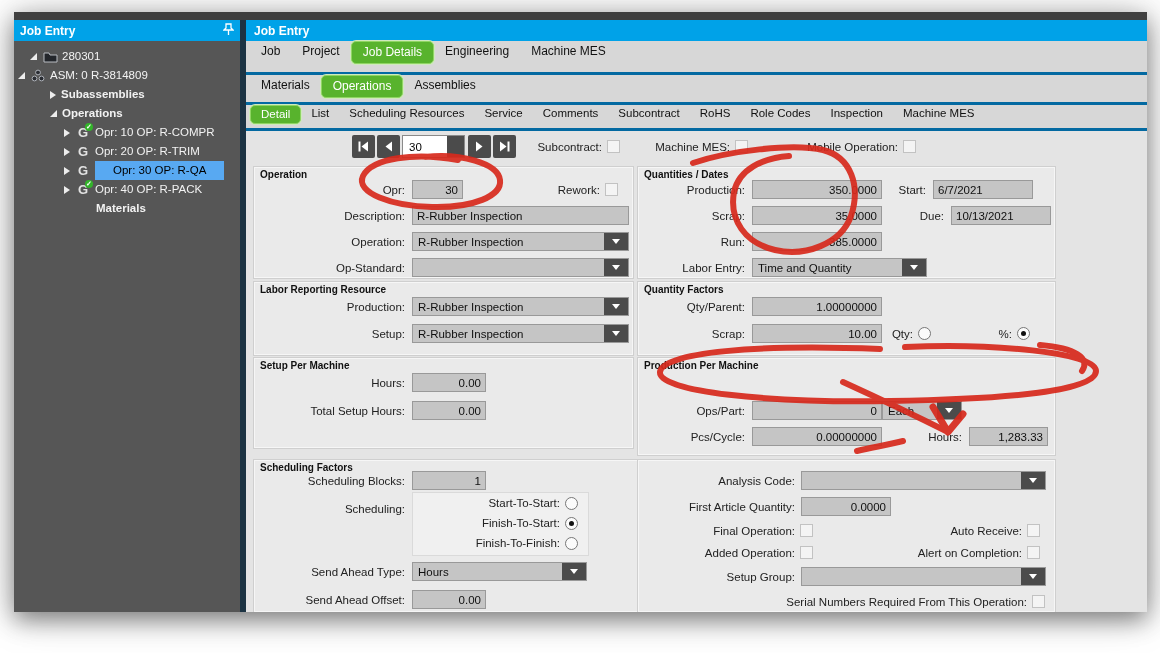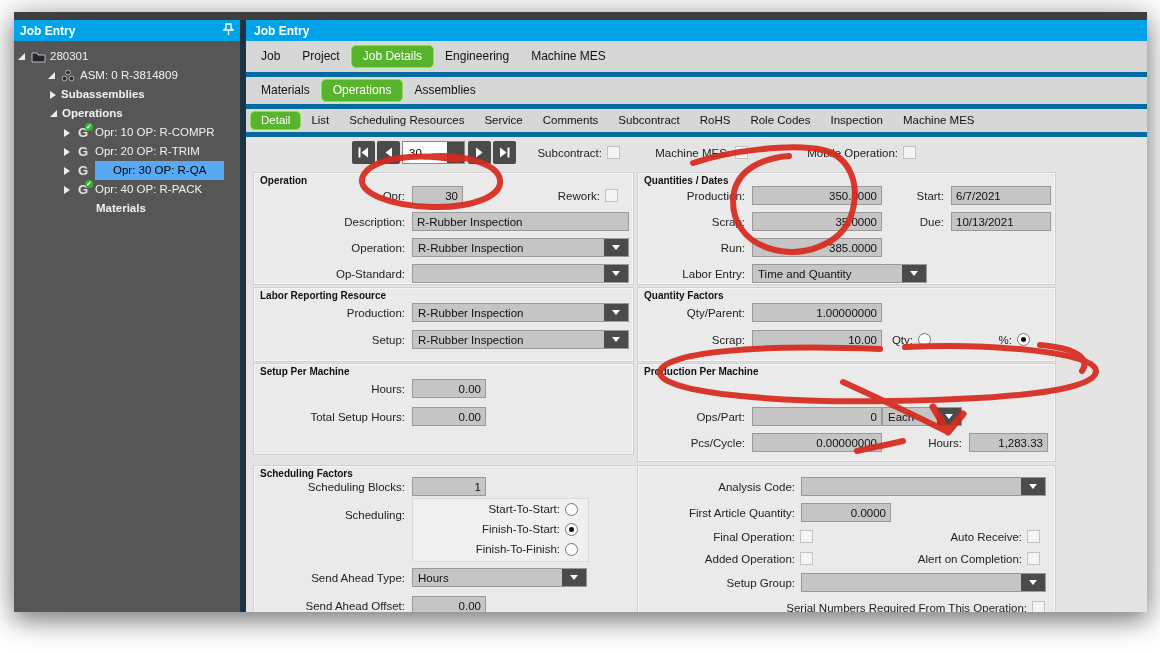--- a/index.html
+++ b/index.html
@@ -27,21 +27,21 @@
   .badge{position:absolute;right:-2px;top:-3px;width:8px;height:8px;border-radius:50%;
          background:#33b42a;color:#fff;font-size:7px;line-height:8px;text-align:center;font-weight:bold;}
   .tsel{background:#58a9f2;color:#000;padding:0 18px;}
   .tbold{font-weight:bold;}
   
   .vdivider{width:6px;flex:none;background:#1c3343;}
   
   .main{flex:1;display:flex;flex-direction:column;min-width:0;background:#d7d7d7;}
   .main-titlebar{height:21px;background:#00a2e8;color:#fff;font-weight:bold;font-size:12px;
                  display:flex;align-items:center;padding:0 8px;flex:none;}
-  .tabrow{display:flex;align-items:center;padding:0 4px;border-bottom:5px solid #0369a1;flex:none;background:#d7d7d7;}
+  .tabrow{display:flex;align-items:flex-start;padding:0 4px;border-bottom:3px solid #0369a1;flex:none;background:#d7d7d7;}
   .tr1{height:31px;}.tr2{height:27px;}.tr3{height:23px;}
   .tab{padding:3px 11px 4px 11px;font-size:12px;color:#111;cursor:default;}
   .tr3 .tab{font-size:11.5px;padding:2px 10px 3px 10px;}
   .tab.active{background:#58b32d;color:#fff;border:1px solid #8fd563;border-radius:5px;
               box-shadow:0 0 0 1px #cfe9bd;}
   
   .content{flex:1;position:relative;background:#e4e4e4;overflow:hidden;}
   .group{position:absolute;background:#eaeaea;border:1px solid #cfcfcf;box-shadow:inset 0 0 0 1px #f6f6f6;}
   .gtitle{position:absolute;left:6px;top:2px;font-weight:bold;font-size:10px;color:#111;}
   .frow{position:absolute;height:19px;display:flex;align-items:center;}
@@ -83,30 +83,30 @@
    <div class="sidebar">
      <div class="side-titlebar">
        <span class="ttl">Job Entry</span>
        <span>
          <svg width="11" height="13" viewBox="0 0 11 13">
                 <path d="M3 1h5v4l2 2H1l2-2zM5.5 7v5" stroke="#fff" stroke-width="1.3" fill="none"></path>
               </svg>
        </span>
      </div>
      <div class="tree">
-       <div class="trow" style="padding-left:4px">
+       <div class="trow" style="padding-left:16px">
          <span class="exp-e"></span>
          <span class="ticon">
            <svg width="15" height="12" viewBox="0 0 15 12">
                   <path d="M1 2h5l1 2h7v7H1z" fill="#23262b" stroke="#b9bcc2" stroke-width="1"></path>
                 </svg>
          </span>
          <span>280301</span>
        </div>
-       <div class="trow" style="padding-left:34px">
+       <div class="trow" style="padding-left:4px">
          <span class="exp-e"></span>
          <span class="ticon">
            <svg width="14" height="13" viewBox="0 0 14 13">
                   <circle cx="7" cy="3.5" r="2.4" fill="#2a2d33" stroke="#aeb2b9"></circle>
                   <circle cx="3.5" cy="9.5" r="2.4" fill="#2a2d33" stroke="#aeb2b9"></circle>
                   <circle cx="10.5" cy="9.5" r="2.4" fill="#2a2d33" stroke="#aeb2b9"></circle>
                 </svg>
          </span>
          <span>ASM: 0 R-3814809</span>
        </div>
@@ -263,21 +263,21 @@
          </span>
        </div>
 
        <div class="group" style="left:391px;top:35px;width:417px;height:111px">
          <div class="gtitle">Quantities / Dates</div>
        </div>
        <div class="frow" style="left:395px;top:49px">
          <span class="flabel" style="width:104px">Production:</span>
          <span class="tbox num" style="width:130px">350.0000</span>
        </div>
-       <div class="frow" style="left:645px;top:49px">
+       <div class="frow" style="left:627px;top:49px">
          <span class="flabel" style="width:53px">Start:</span>
          <span class="tbox" style="width:100px">6/7/2021</span>
        </div>
        <div class="frow" style="left:395px;top:75px">
          <span class="flabel" style="width:104px">Scrap:</span>
          <span class="tbox num" style="width:130px">35.0000</span>
        </div>
        <div class="frow" style="left:645px;top:75px">
          <span class="flabel" style="width:53px">Due:</span>
          <span class="tbox" style="width:100px">10/13/2021</span>

